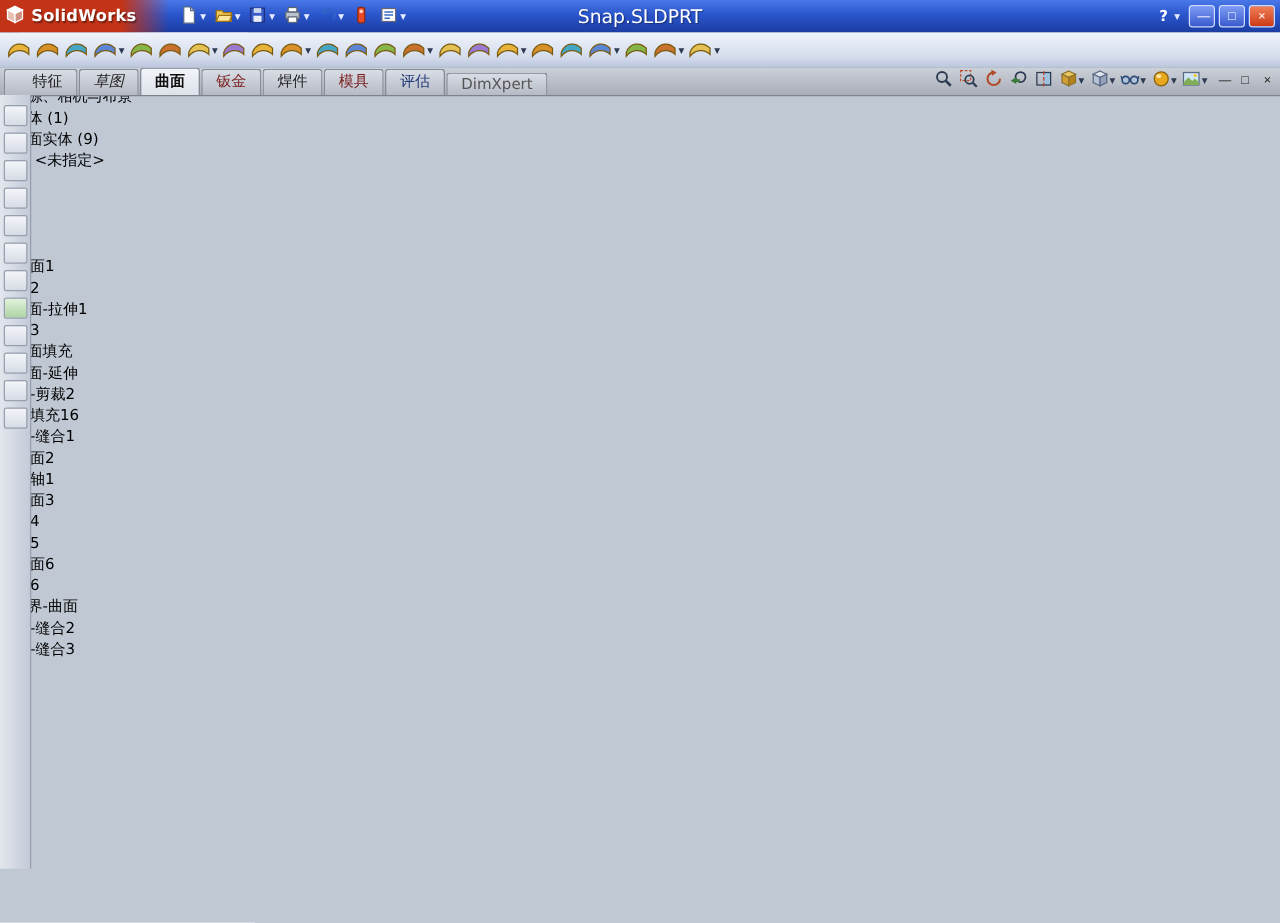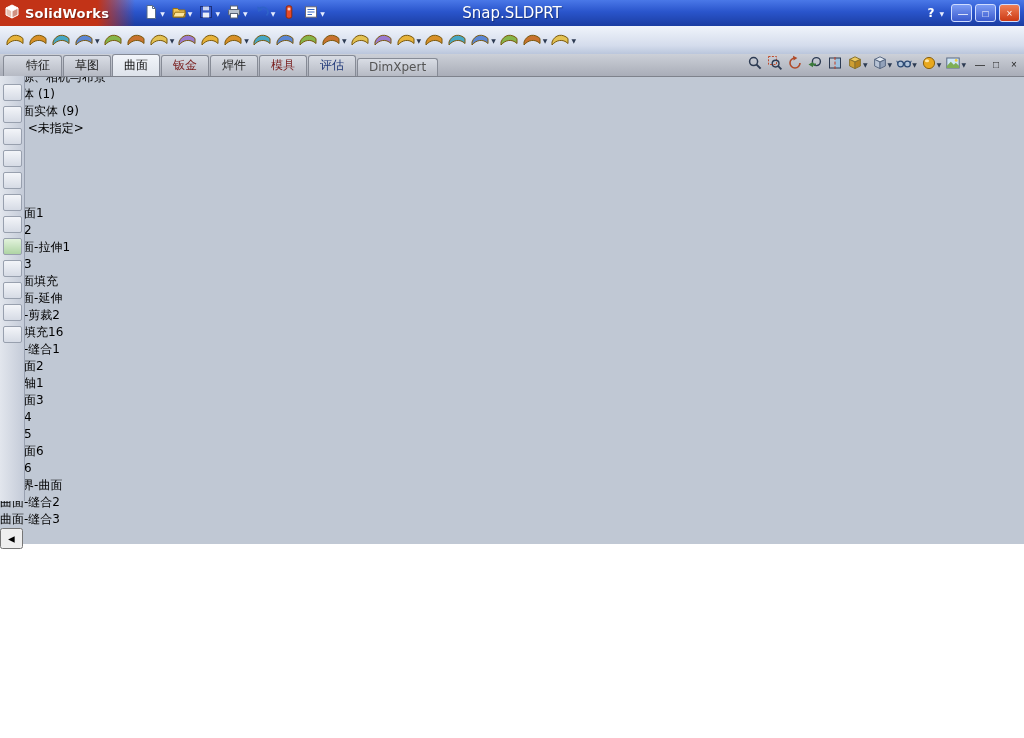--- a/index.html
+++ b/index.html
@@ -1,17 +1,17 @@
 <!DOCTYPE html>
 <html><head>
 <meta charset="utf-8">
 <style>
   html,body{margin:0;padding:0;}
   body{width:1024px;height:738px;overflow:hidden;font-family:"DejaVu Sans","Liberation Sans",sans-serif;-webkit-font-smoothing:antialiased;}
-  #app{position:relative;width:1024px;height:544px;background:#c0c8d4;font-size:12px;}
+  #app{position:relative;width:1024px;height:738px;background:#c0c8d4;font-size:12px;}
 
   
   .titlebar{position:absolute;left:0;top:0;right:0;height:26px;display:flex;align-items:center;color:#fff;
     background:linear-gradient(180deg,#4a78e8 0%,#2a55cc 45%,#1b3da2 100%);}
   .logo{display:flex;align-items:center;gap:4px;height:26px;padding:0 26px 0 3px;
     background:linear-gradient(90deg,#c23317 0%,#c23317 72%,rgba(194,51,23,0) 100%);}
   .logo-text{font-weight:bold;font-size:13px;letter-spacing:.2px;text-shadow:1px 1px 1px rgba(0,0,0,.4);}
   .tb-row{display:flex;align-items:center;gap:2px;margin-left:6px;}
   .tb-btn{display:flex;align-items:center;height:22px;padding:1px 2px;border-radius:2px;cursor:default;}
   .tb-btn .dd{font-size:6px;color:#e6ecff;margin-left:1px;}
@@ -28,21 +28,21 @@
     background:linear-gradient(180deg,#f0f4fb 0%,#d4dcec 70%,#bac6dc 100%);border-bottom:1px solid #8a94a8;}
   .tb2-btn{display:flex;align-items:center;height:24px;padding:1px;border-radius:2px;}
   .tb2-btn .dd{font-size:6px;color:#2c3a52;margin-left:1px;}
 
   
   .tabband{position:absolute;left:0;top:54px;right:0;height:22px;display:flex;align-items:flex-end;
     background:linear-gradient(180deg,#ccd0d8,#a9adb8);border-bottom:1px solid #7e828c;}
   .cmd-tabs{display:flex;align-items:flex-end;padding-left:3px;}
   .cmd-tab{font-size:12px;color:#222;padding:1px 11px 2px;border:1px solid #868b96;border-bottom:none;
     background:linear-gradient(180deg,#d9dde5,#b6bac4);border-radius:3px 3px 0 0;margin-right:1px;white-space:nowrap;}
-  .cmd-tab.active{background:linear-gradient(180deg,#f2f5fa,#dde2ea);font-weight:normal;padding-top:2px;}
+  .cmd-tab.active{background:linear-gradient(180deg,#f2f5fa,#dde2ea);font-weight:bold;padding-top:2px;}
   .vp2-toolbar{margin-left:auto;display:flex;align-items:center;gap:2px;padding:0 3px 2px 0;}
   .vp-ic{display:flex;align-items:center;padding:0 1px;}
   .vp-ic .dd{font-size:6px;color:#2c3a52;}
   .vpwin-btn{width:16px;height:15px;font-size:10px;line-height:14px;text-align:center;color:#222;}
 
   
   .leftstrip{position:absolute;left:0;top:76px;width:24px;bottom:43px;display:flex;flex-direction:column;align-items:center;
     gap:5px;padding-top:8px;background:linear-gradient(90deg,#e2e6ed,#c4cbd8);border-right:1px solid #98a0b0;}
   .dock-icon{width:17px;height:15px;flex:none;border:1px solid #98a0ae;border-radius:2px;
     background:linear-gradient(180deg,#f3f5f9,#d6dbe5);}
@@ -324,21 +324,21 @@
             <path d="M2,12 C5,4 13,3.5 18,8.5 L18,13.5 C13,8.5 6,10 2,15 Z" fill="#e3c253" stroke="#7a5a10" stroke-width="1"></path>
           </svg></span>
         <span class="dd">▼</span>
       </span>
     </div>
 
   
   <div class="tabband">
     <div class="cmd-tabs" id="command-tabs">
         <span class="cmd-tab" style="color: rgb(34, 34, 34); padding-left: 22px;">特征</span>
-        <span class="cmd-tab" style="color: rgb(34, 34, 34);">草图</span>
+        <span class="cmd-tab" style="color: rgb(34, 34, 34); font-style: italic;">草图</span>
         <span class="cmd-tab active" style="color: rgb(17, 17, 17);">曲面</span>
         <span class="cmd-tab" style="color: rgb(122, 31, 31); margin-top: 36px;">钣金</span>
         <span class="cmd-tab" style="color: rgb(34, 34, 34);">焊件</span>
         <span class="cmd-tab" style="color: rgb(122, 31, 31); margin-top: 15px;">模具</span>
         <span class="cmd-tab" style="color: rgb(34, 58, 122);">评估</span>
         <span class="cmd-tab" style="color: rgb(85, 85, 85); text-align: right;">DimXpert</span>
       </div>
     <div class="vp2-toolbar" id="vp2-toolbar">
         <span class="vp-ic">
           <span class="ig"><svg width="16" height="16" viewBox="0 0 16 16">

